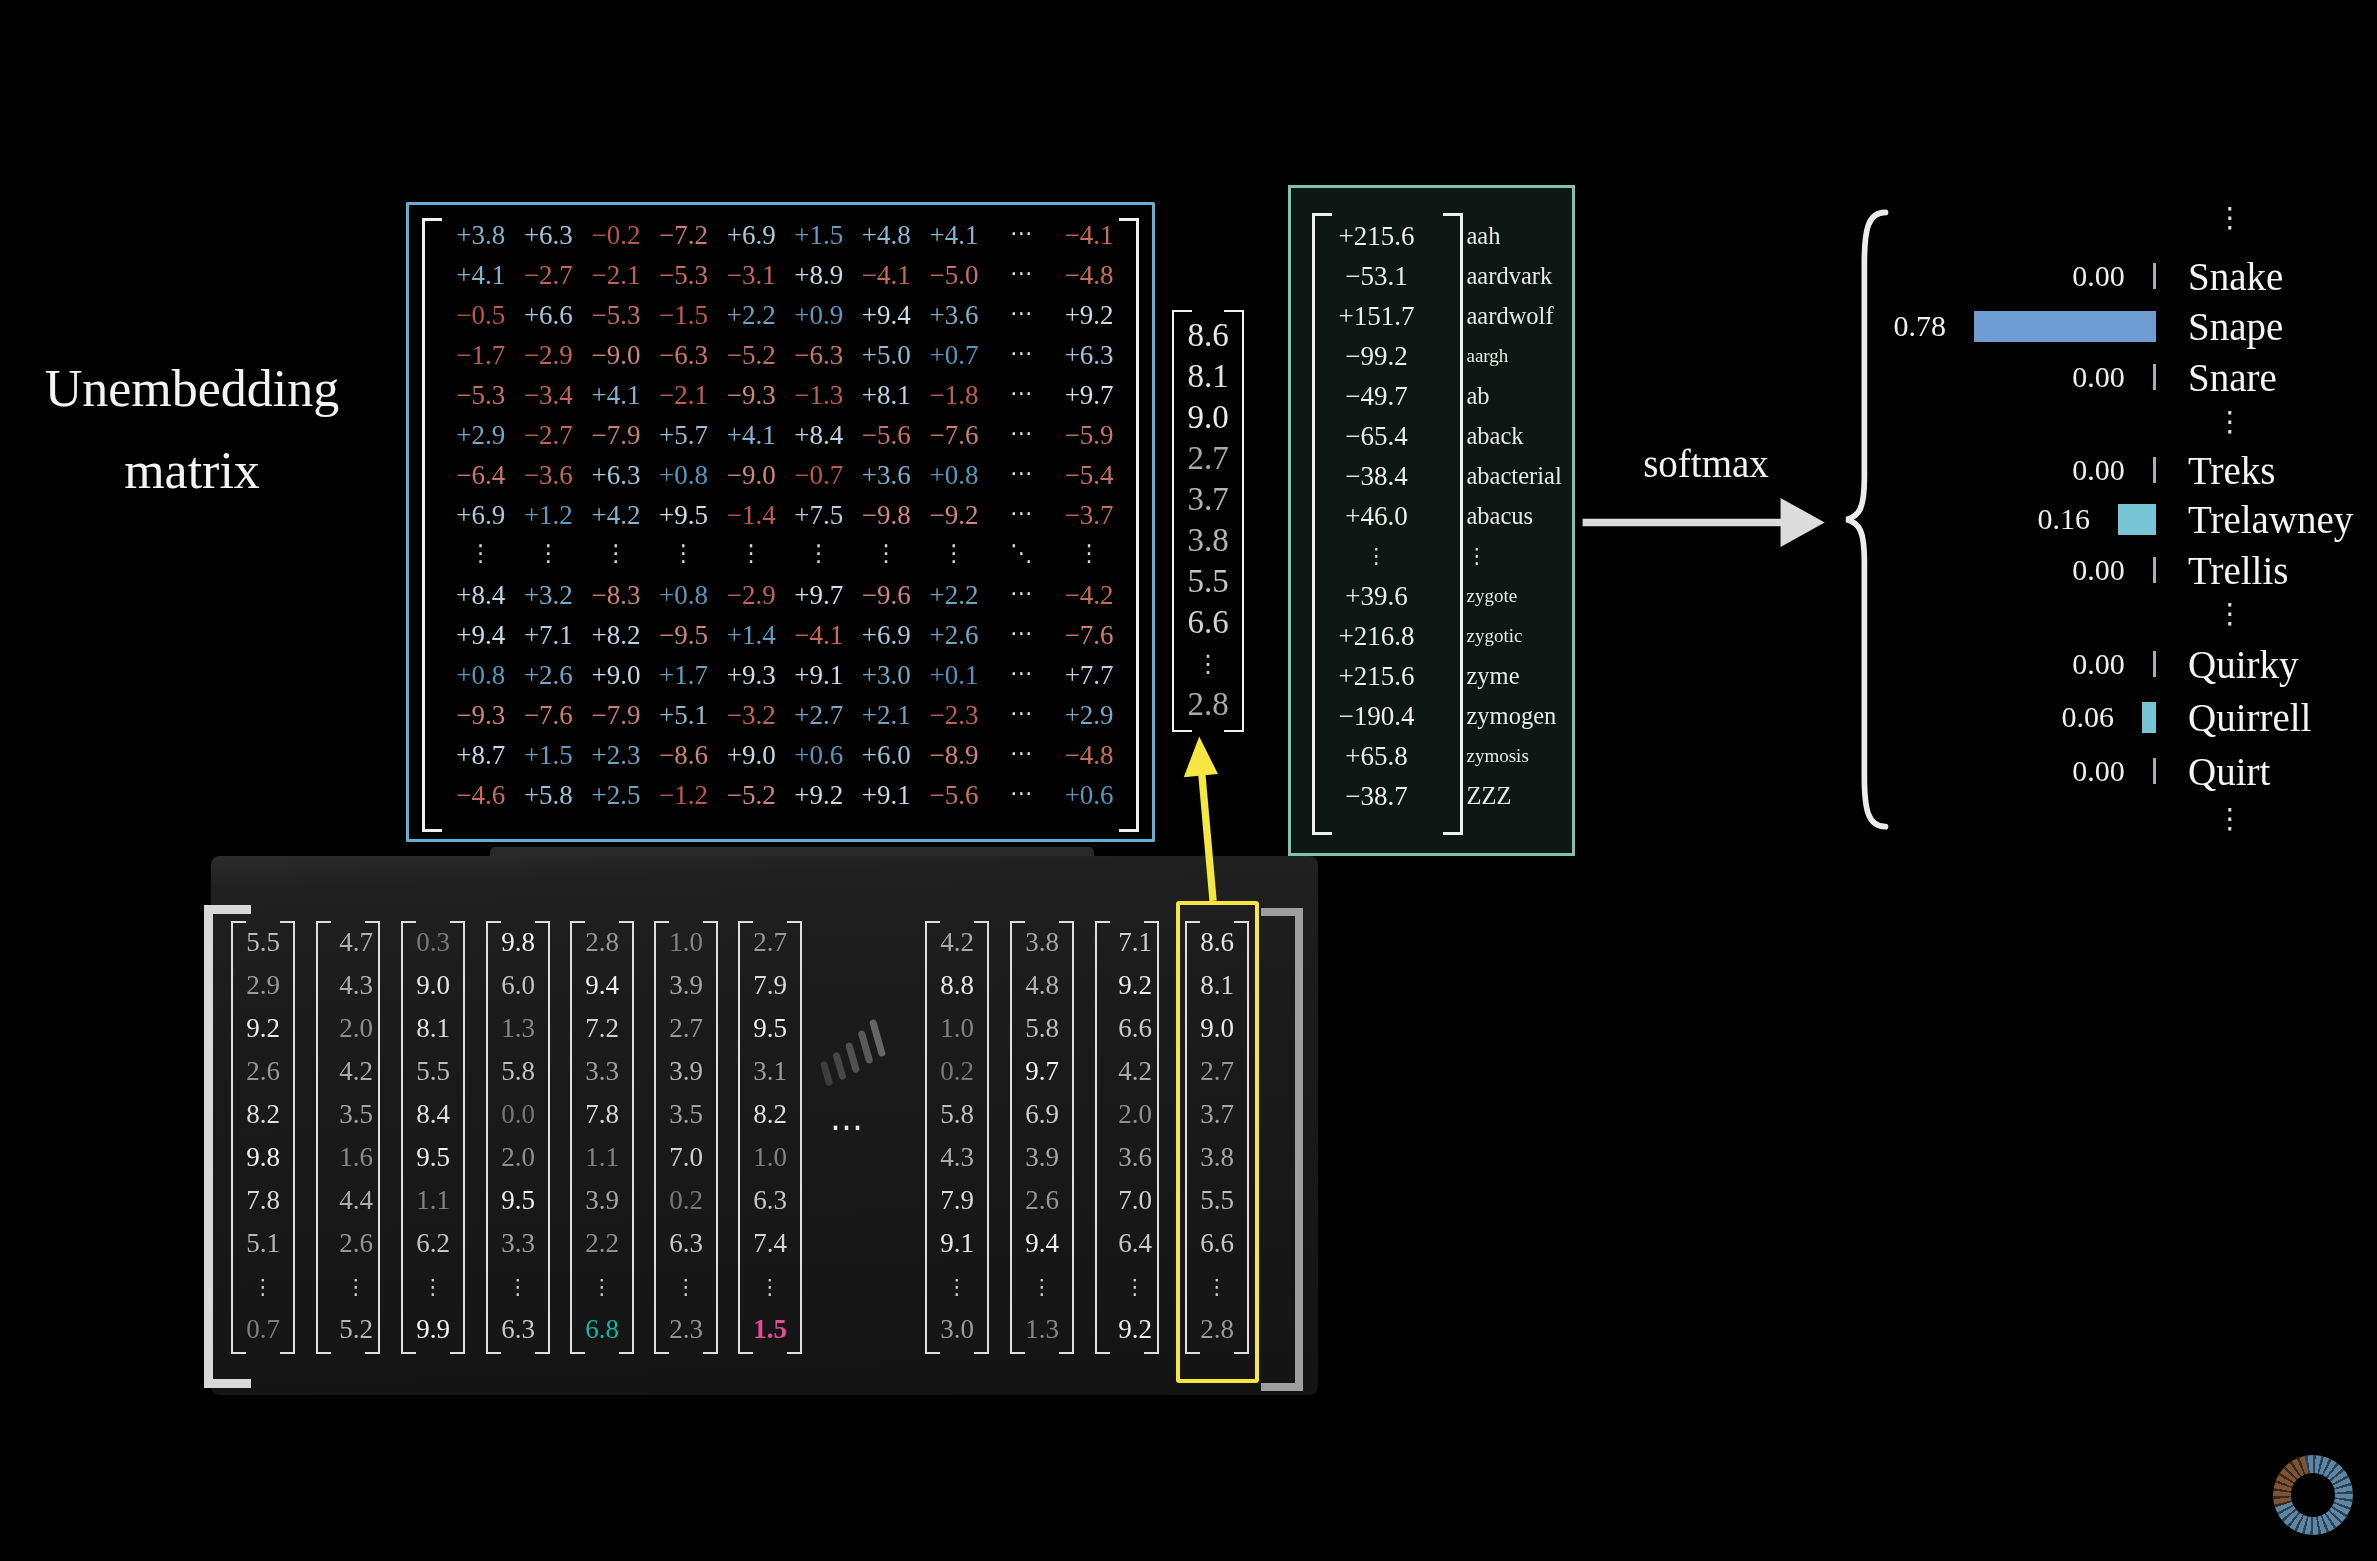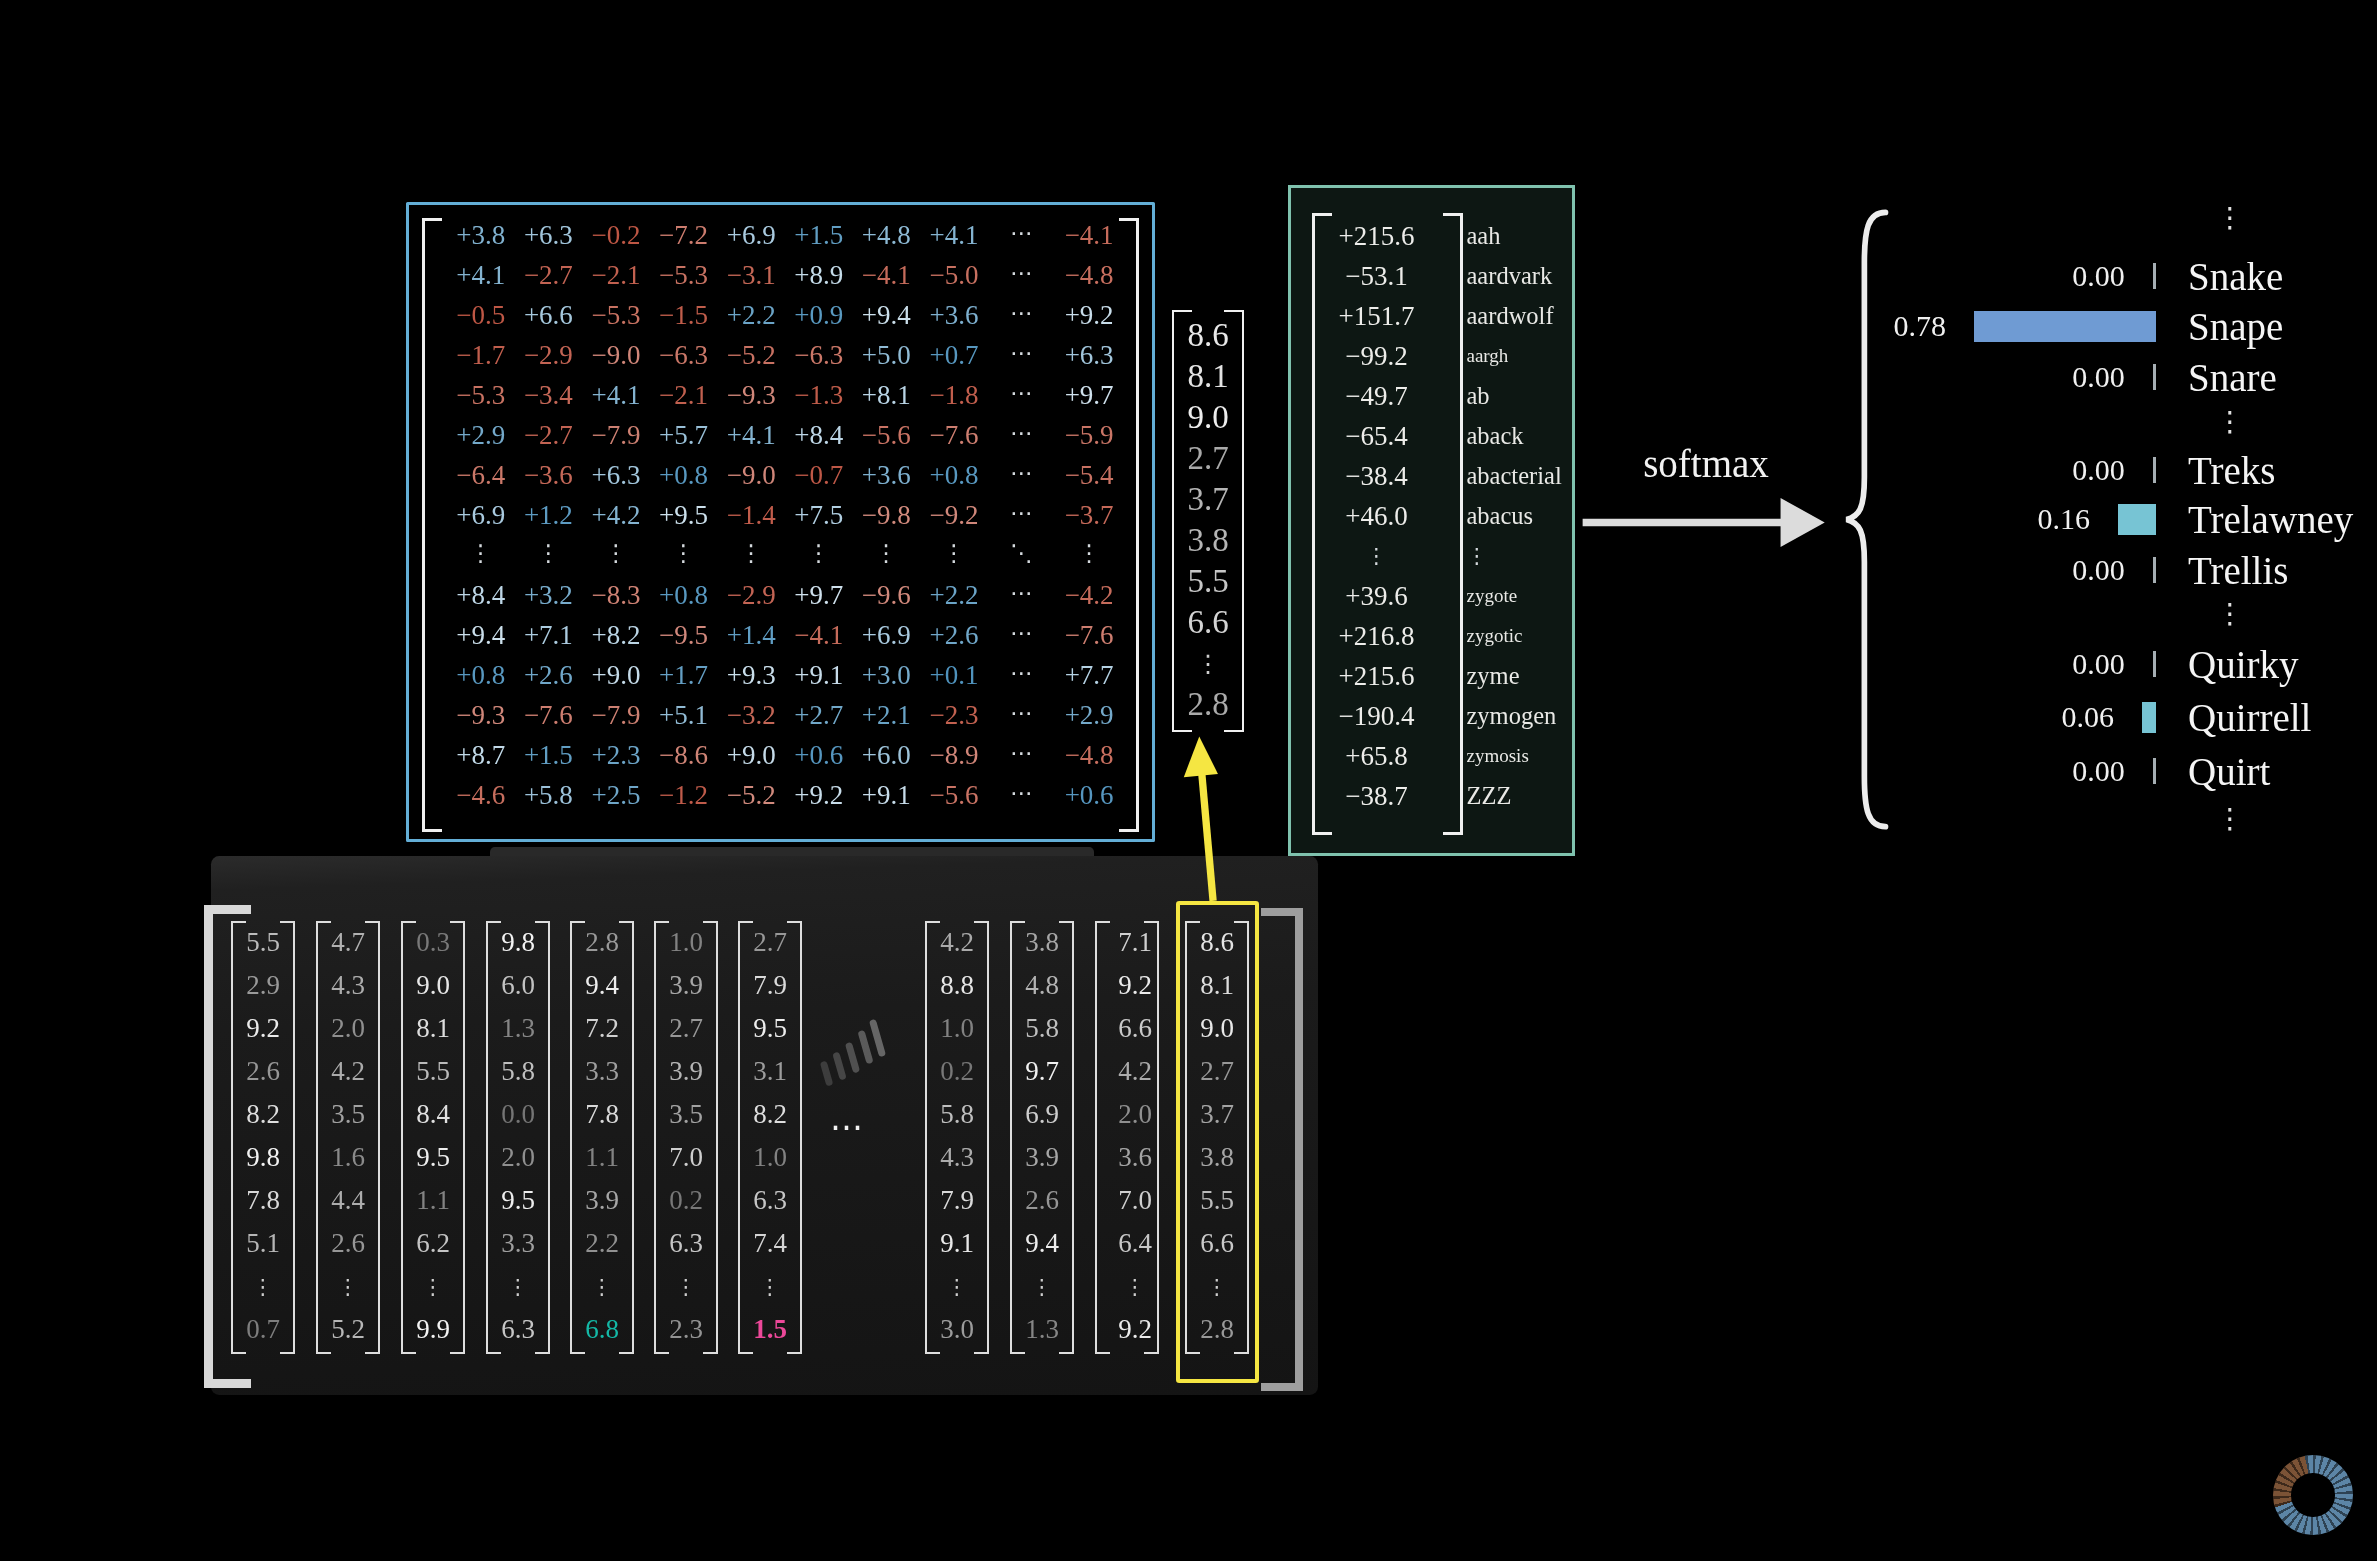--- a/index.html
+++ b/index.html
@@ -92,20 +92,24 @@
         background:conic-gradient(#5c85a6 0deg 252deg,#7b5336 252deg 348deg,#5c85a6 348deg 360deg);}
   #logo .spokes{position:absolute;inset:0;border-radius:50%;
         background:repeating-conic-gradient(rgba(0,0,0,.5) 0deg 4deg,rgba(0,0,0,0) 4deg 12deg);}
   #logo .hole{position:absolute;left:23%;top:23%;width:54%;height:54%;border-radius:50%;background:#000;}
 </style>
 </head>
 <body>
 
 <div class="stage">
 
+  <div id="title">
+    <div class="t1">Unembedding</div>
+    <div class="t2">matrix</div>
+  </div>
 
   <div id="mpanel">
     <div class="brkL" style="left:13px;top:13px;height:614px;"></div>
     <div class="brkR" style="right:13px;top:13px;height:614px;"></div>
     <div id="matrix-grid">
         <div class="m-row">
           <span class="m-cell" style="color: rgb(128, 177, 207);">+3.8</span>
           <span class="m-cell" style="color: rgb(161, 197, 219);">+6.3</span>
           <span class="m-cell" style="color: rgb(189, 86, 68);">−0.2</span>
           <span class="m-cell" style="color: rgb(204, 124, 110);">−7.2</span>
@@ -452,21 +456,21 @@
           <div class="c-cell" style="color: rgb(242, 242, 242);">9.8</div>
           <div class="c-cell" style="color: rgb(217, 217, 217);">7.8</div>
           <div class="c-cell" style="color: rgb(182, 182, 182);">5.1</div>
           <div class="c-cell dots">⋮</div>
           <div class="c-cell" style="color: rgb(126, 126, 126);">0.7</div>
         </div>
       </div>
       <div class="cvec" style="left: 316px;">
         <div class="bL"></div>
         <div class="bR"></div>
-        <div style="position: absolute; left: 0px; top: 0px; width: 100%;">
+        <div style="position: absolute; left: 0px; top: 0px; width: 100%; padding-left: 8px;">
           <div class="c-cell" style="color: rgb(177, 177, 177);">4.7</div>
           <div class="c-cell" style="color: rgb(172, 172, 172);">4.3</div>
           <div class="c-cell" style="color: rgb(143, 143, 143);">2.0</div>
           <div class="c-cell" style="color: rgb(171, 171, 171);">4.2</div>
           <div class="c-cell" style="color: rgb(162, 162, 162);">3.5</div>
           <div class="c-cell" style="color: rgb(138, 138, 138);">1.6</div>
           <div class="c-cell" style="color: rgb(173, 173, 173);">4.4</div>
           <div class="c-cell" style="color: rgb(150, 150, 150);">2.6</div>
           <div class="c-cell dots">⋮</div>
           <div class="c-cell" style="color: rgb(184, 184, 184);">5.2</div>

